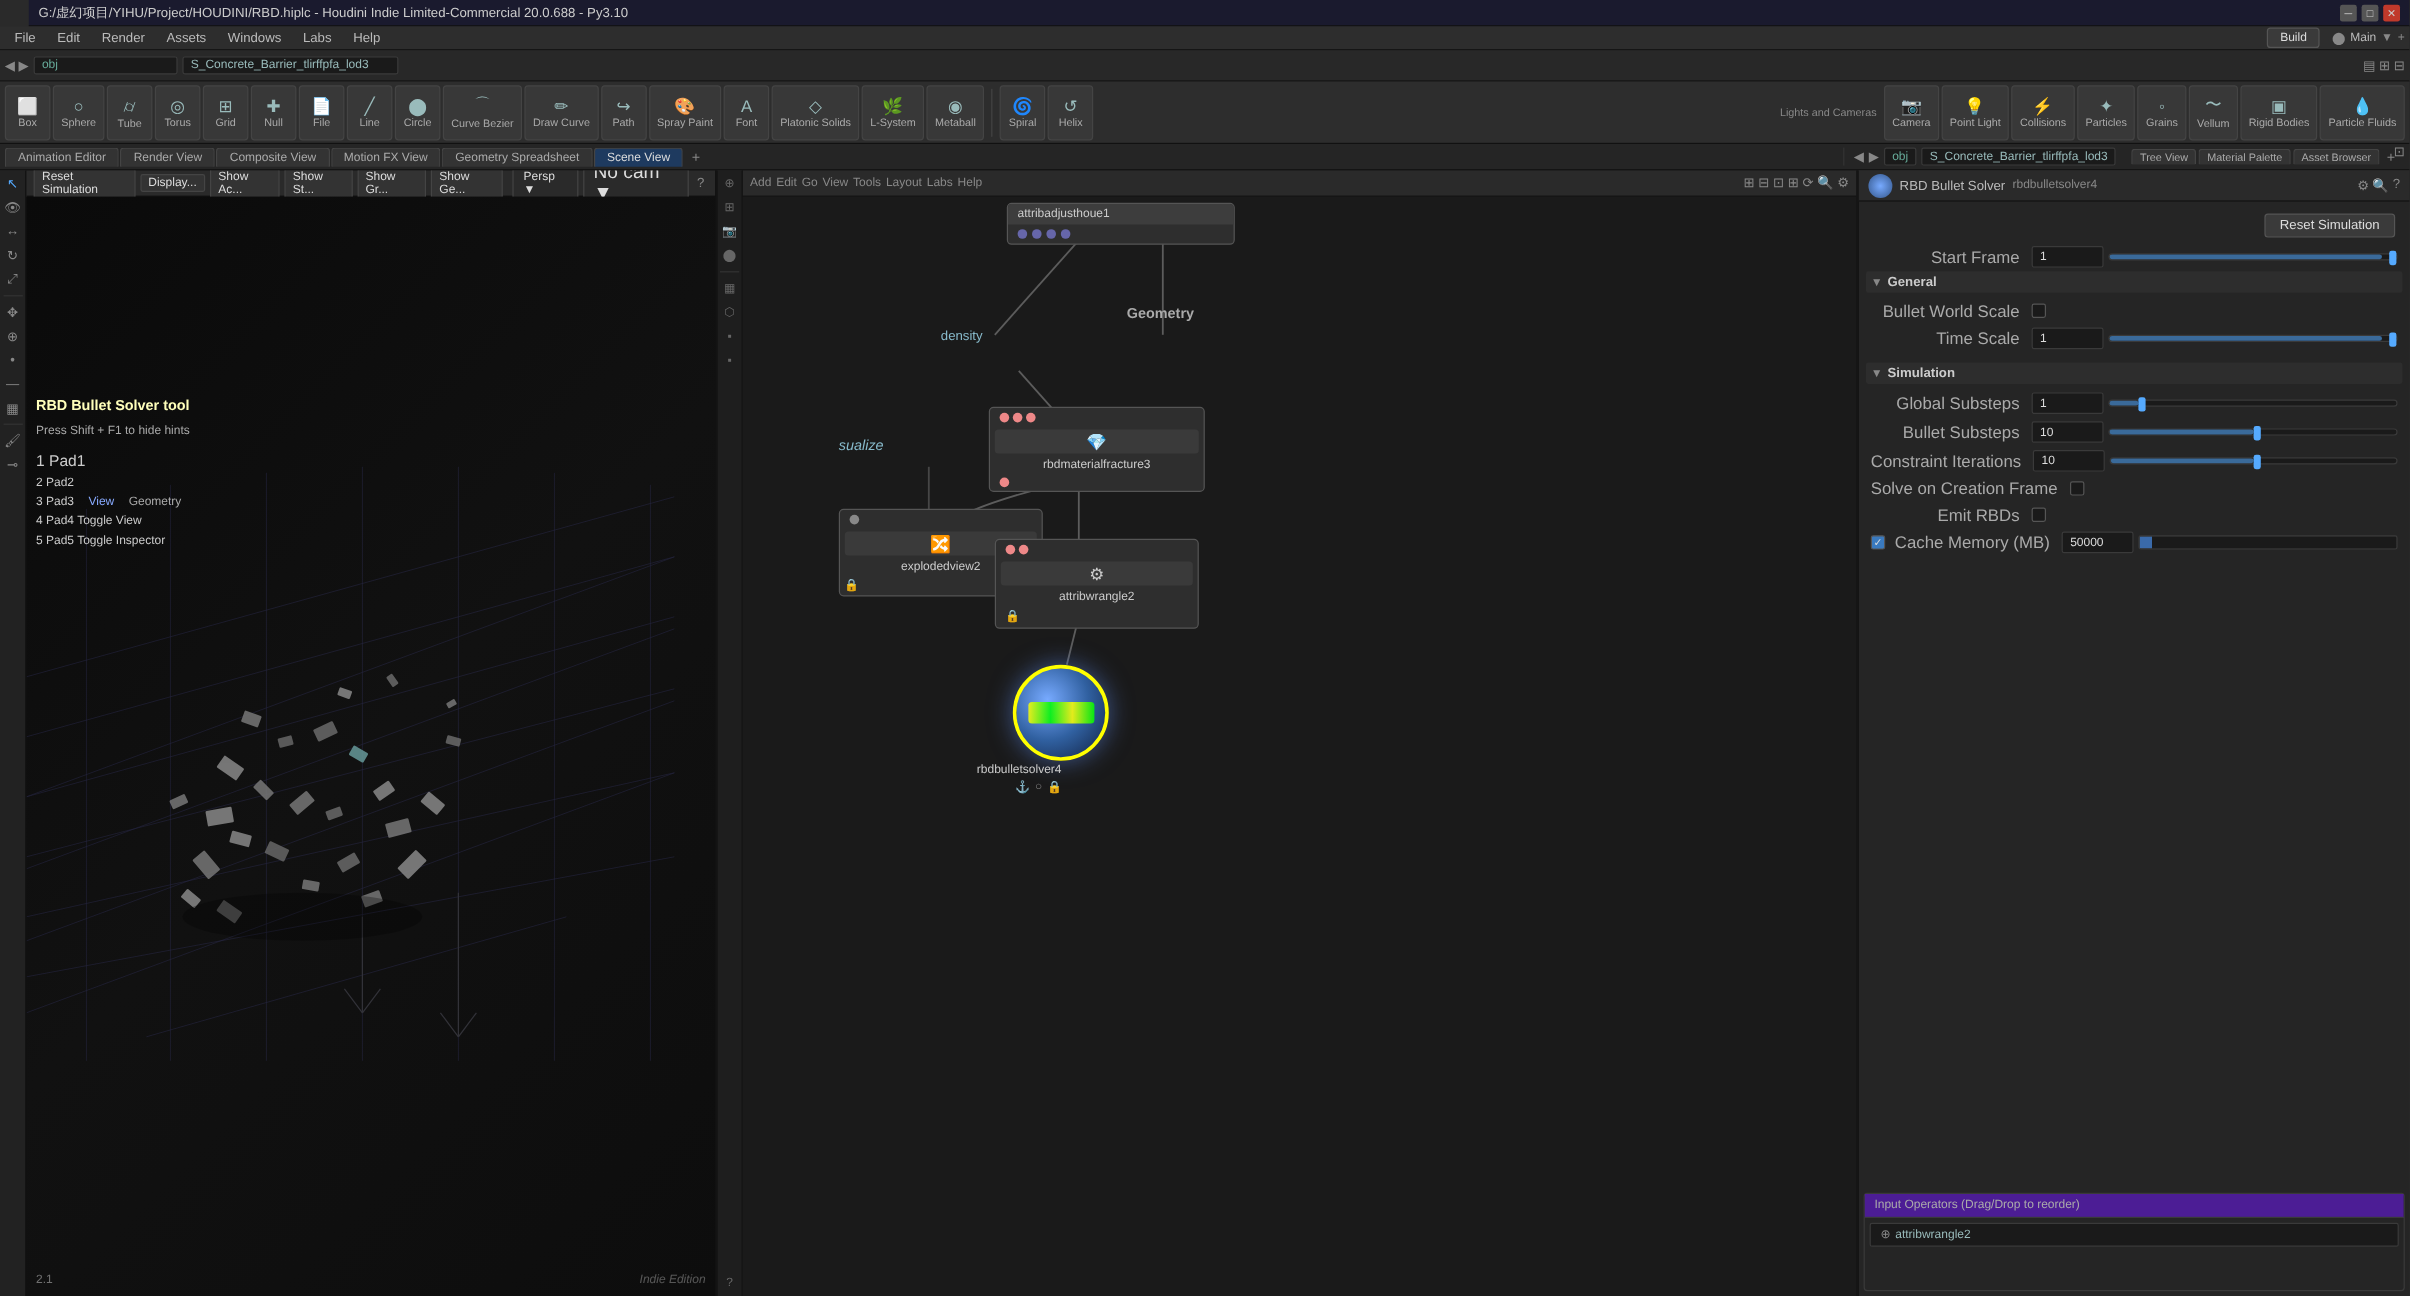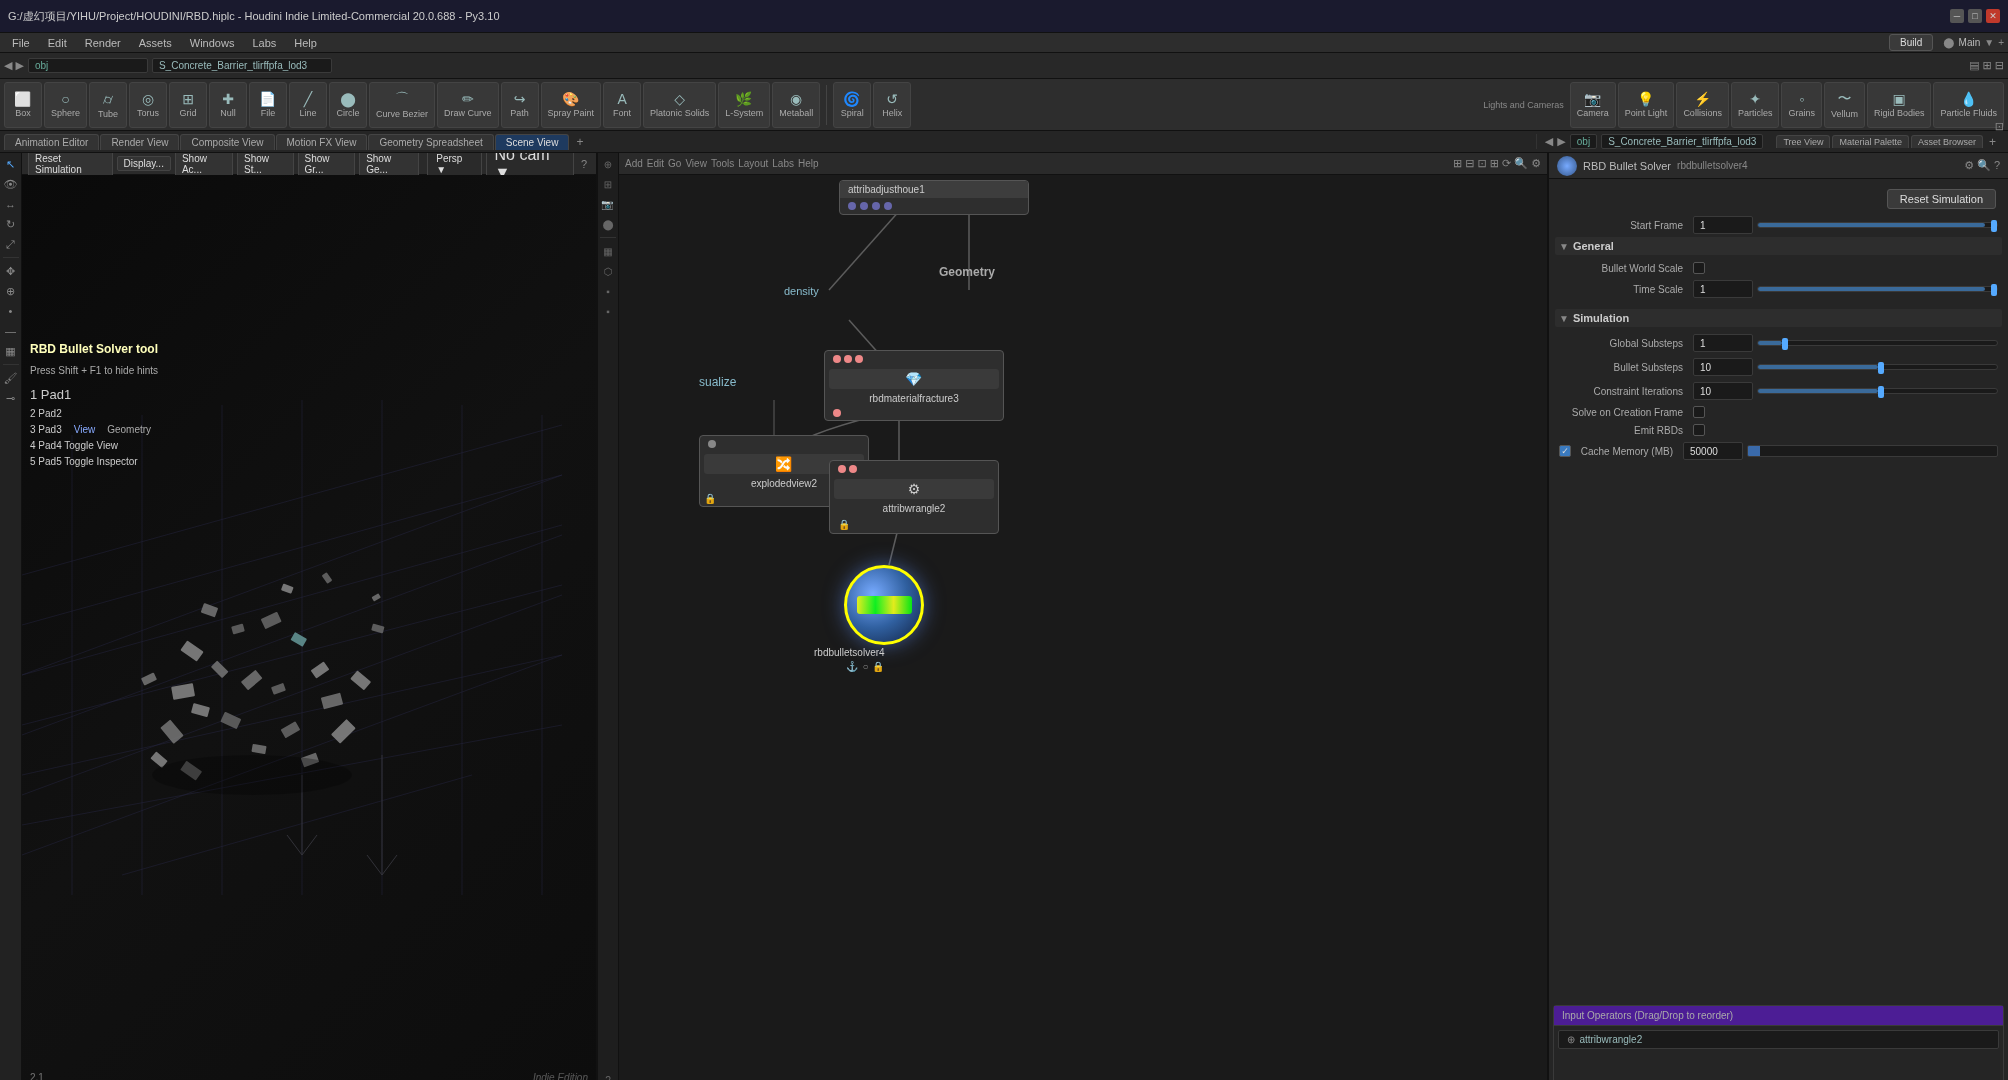--- a/index.html
+++ b/index.html
@@ -1,19 +1,19 @@
 <!DOCTYPE html>
 <html><head>
   <meta charset="utf-8">
   <style>
     * { box-sizing: border-box; margin: 0; padding: 0; }
     body { background: #2a2a2a; color: #ccc; font-family: 'Segoe UI', Tahoma, sans-serif; font-size: 11px; overflow: hidden; width: 2008px; height: 1080px; }
 
     
-    #titlebar { background: #1a1a2e; height: 33px; display: flex; align-items: center; padding: 0 8px; justify-content: space-between; border-bottom: 1px solid #111; }
+    #titlebar { background: #1a1a2e; height: 22px; display: flex; align-items: center; padding: 0 8px; justify-content: space-between; border-bottom: 1px solid #111; margin-left: 24px; }
     #titlebar .win-controls { display: flex; gap: 4px; }
     #titlebar .win-btn { width: 14px; height: 14px; border-radius: 2px; display: flex; align-items: center; justify-content: center; font-size: 9px; cursor: pointer; }
     #titlebar .win-btn.min { background: #555; }
     #titlebar .win-btn.max { background: #555; }
     #titlebar .win-btn.close { background: #c0392b; }
 
     
     #menubar { background: #2d2d2d; height: 20px; display: flex; align-items: center; padding: 0 4px; border-bottom: 1px solid #111; gap: 2px; }
     .menu-item { color: #bbb; padding: 2px 8px; cursor: pointer; font-size: 11px; border-radius: 2px; }
 
@@ -57,21 +57,21 @@
     #prop-icon { width: 20px; height: 20px; background: radial-gradient(#7af, #358); border-radius: 50%; }
     #properties-tabs { background: #222; height: 24px; display: flex; align-items: center; padding: 0 4px; border-bottom: 1px solid #111; gap: 1px; overflow: hidden; }
     .prop-tab { padding: 2px 8px; cursor: pointer; color: #999; font-size: 10px; border-radius: 2px; white-space: nowrap; }
     .prop-tab.active { background: #1e3a5f; color: #ddd; }
     #properties-body { flex: 1; overflow-y: auto; padding: 6px; }
     .prop-section { margin-bottom: 8px; }
     .prop-section-header { display: flex; align-items: center; gap: 4px; padding: 3px 4px; background: #2d2d2d; border-radius: 2px; cursor: pointer; margin-bottom: 4px; }
     .prop-section-header .arrow { color: #888; font-size: 10px; }
     .prop-section-header .label { color: #ccc; font-size: 11px; font-weight: bold; }
     .prop-row { display: flex; align-items: center; padding: 3px 4px; gap: 4px; }
-    .prop-label { color: #aaa; font-size: 10px; min-width: 130px; text-align: right; padding-right: 6px; }
+    .prop-label { color: #aaa; font-size: 14px; min-width: 130px; text-align: right; padding-right: 6px; }
     .prop-value { background: #1a1a1a; border: 1px solid #3a3a3a; border-radius: 2px; padding: 2px 6px; color: #ddd; font-size: 10px; min-width: 60px; height: 18px; display: flex; align-items: center; }
     .prop-slider { flex: 1; height: 6px; background: #1a1a1a; border: 1px solid #3a3a3a; border-radius: 3px; position: relative; }
     .prop-slider-fill { height: 100%; background: #3a6a9a; border-radius: 3px; }
     .prop-slider-handle { position: absolute; right: 0; top: -3px; width: 6px; height: 12px; background: #5af; border-radius: 2px; }
     .prop-checkbox { width: 12px; height: 12px; border: 1px solid #555; background: #1a1a1a; border-radius: 2px; display: flex; align-items: center; justify-content: center; }
     .prop-checkbox.checked { background: #3a7abf; }
     .reset-btn { background: #3a3a3a; border: 1px solid #555; border-radius: 3px; padding: 3px 12px; cursor: pointer; color: #ddd; font-size: 11px; }
 
     
     #input-operators { margin: 4px; border: 1px solid #3a3a3a; border-radius: 3px; }
@@ -471,21 +471,21 @@
         </div>
         <div style="padding:2px 8px;background:#3a3a3a;border-radius:3px;margin:2px 4px;display:flex;align-items:center;justify-content:center;">
           <span style="font-size:14px;">💎</span>
         </div>
         <div style="padding:2px 8px;font-size:10px;color:#ccc;text-align:center;">rbdmaterialfracture3</div>
         <div style="padding:3px 8px;display:flex;align-items:center;gap:3px;">
           <span style="width:8px;height:8px;border-radius:50%;background:#e88;display:inline-block;"></span>
         </div>
       </div>
 
-      <div style="position:absolute;left:80px;top:200px;color:#8bc;font-size:12px;">sualize</div>
+      <div style="position:absolute;left:80px;top:200px;color:#8bc;font-size:12px;font-style:italic;">sualize</div>
 
       <div style="position:absolute;left:80px;top:260px;background:#2e2e2e;border:1px solid #555;border-radius:4px;min-width:170px;">
         <div style="padding:4px 8px;display:flex;align-items:center;gap:3px;">
           <span style="width:8px;height:8px;border-radius:50%;background:#888;display:inline-block;"></span>
         </div>
         <div style="padding:2px 8px;background:#3a3a3a;border-radius:3px;margin:2px 4px;display:flex;align-items:center;justify-content:center;">
           <span style="font-size:14px;">🔀</span>
         </div>
         <div style="padding:2px 8px;font-size:10px;color:#ccc;text-align:center;">explodedview2</div>
         <div style="padding:2px 4px;display:flex;align-items:center;gap:3px;">

